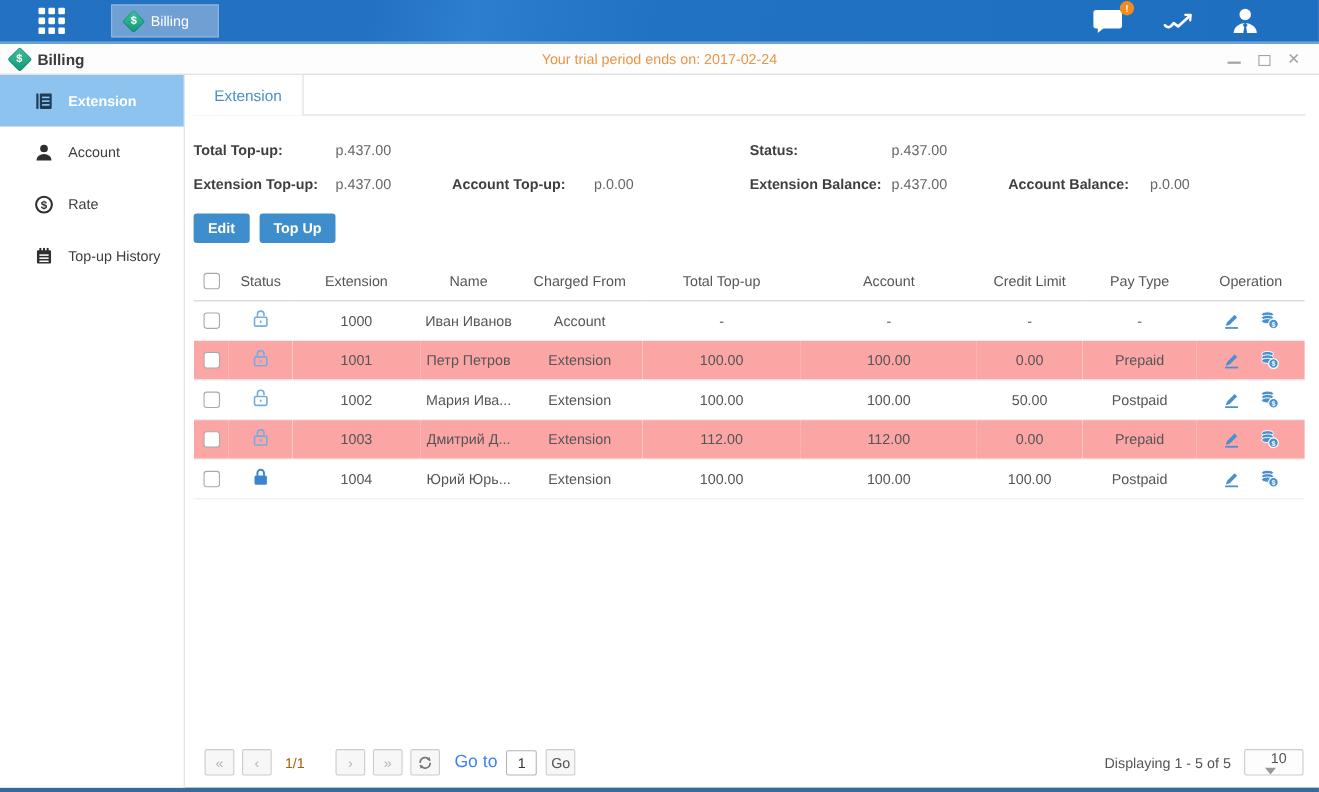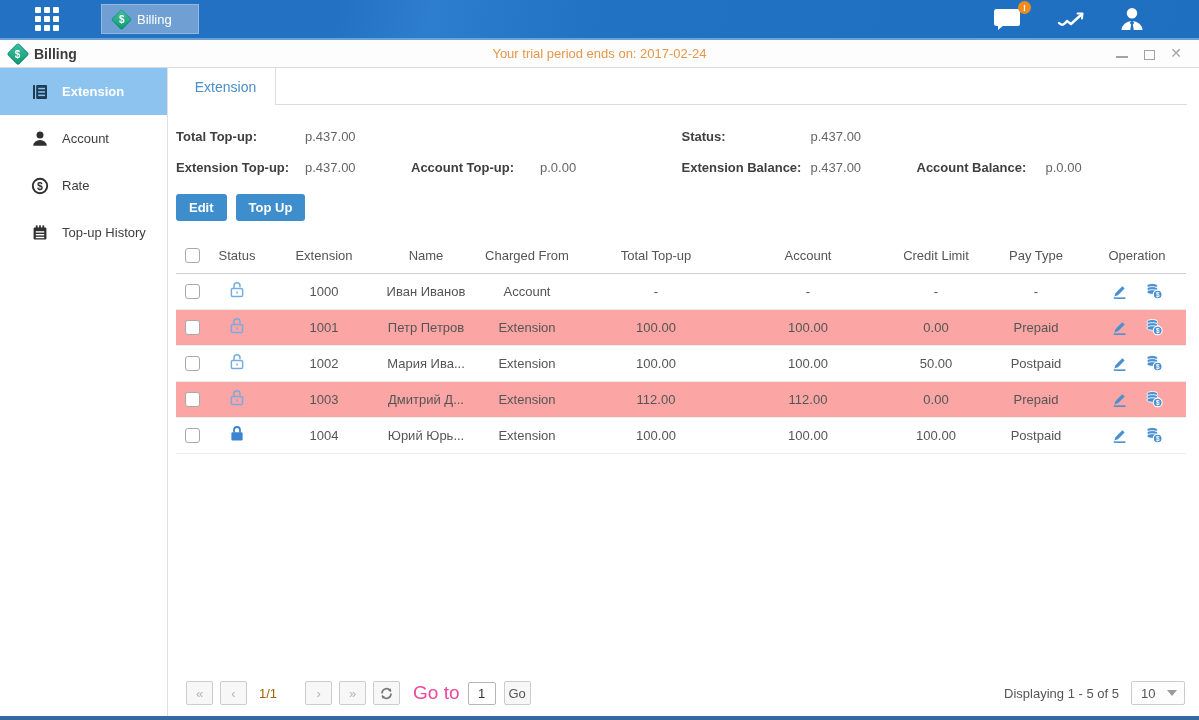--- a/index.html
+++ b/index.html
@@ -77,25 +77,25 @@
   .op-ic { cursor:pointer; display:flex; }
 
   .spacer { flex:1; }
 
   
   .pagebar { display:flex; align-items:center; margin:0 2px 11px 10px; flex:0 0 auto; }
   .pbtn { min-width:27px; height:24px; border:1px solid #ccc; background:#f7f7f7; border-radius:2px;
     display:flex; align-items:center; justify-content:center; font-size:13px; color:#b5b5b5; cursor:pointer; margin-right:7px; }
   .pbtn.dark { color:#555; }
   .page-ind { color:#a16207; font-size:13px; margin:0 28px 0 5px; }
-  .goto-label { color:#ec4899; font-size:19px; margin:0 8px 0 6px; }
+  .goto-label { color:#3b82f6; font-size:16px; margin:0 8px 0 6px; }
   .goto-input { width:28px; height:23px; border:1px solid #b5b5b5; border-radius:2px; text-align:center; font-size:13px; color:#333; margin-right:8px; font-family:inherit; }
   .displaying { margin-left:auto; color:#555; font-size:13px; }
   .page-size { width:54px; height:24px; border:1px solid #ccc; border-radius:2px; background:#fdfdfd; margin-left:12px;
-    display:flex; align-items:center; cursor:pointer; }
+    display:flex; align-items:center; cursor:pointer;flex-direction:column; }
   .page-size .val { font-size:13px; color:#555; padding-left:9px; flex:1; }
   .caret { width:0; height:0; border-left:5px solid transparent; border-right:5px solid transparent; border-top:6px solid #9a9a9a; margin-right:7px; }
 </style>
 </head>
 <body>
 
 <div class="topbar">
   <div class="grid-icon">
     <span></span>
       <span></span>

